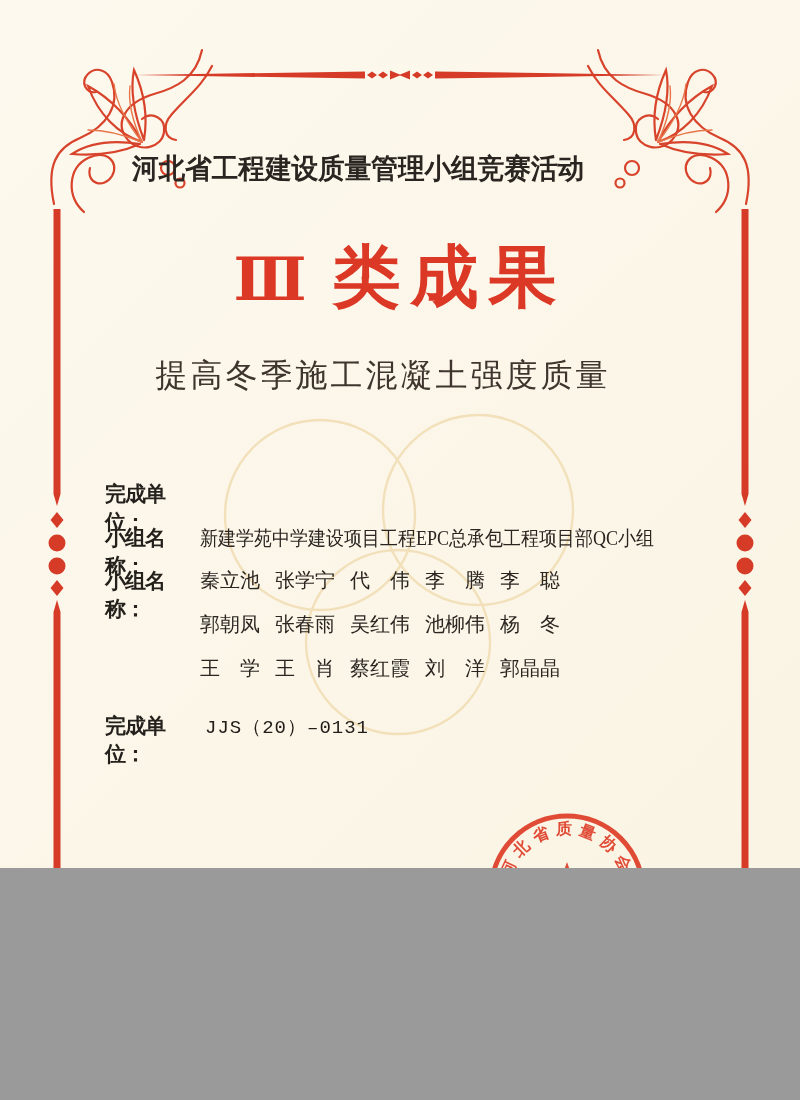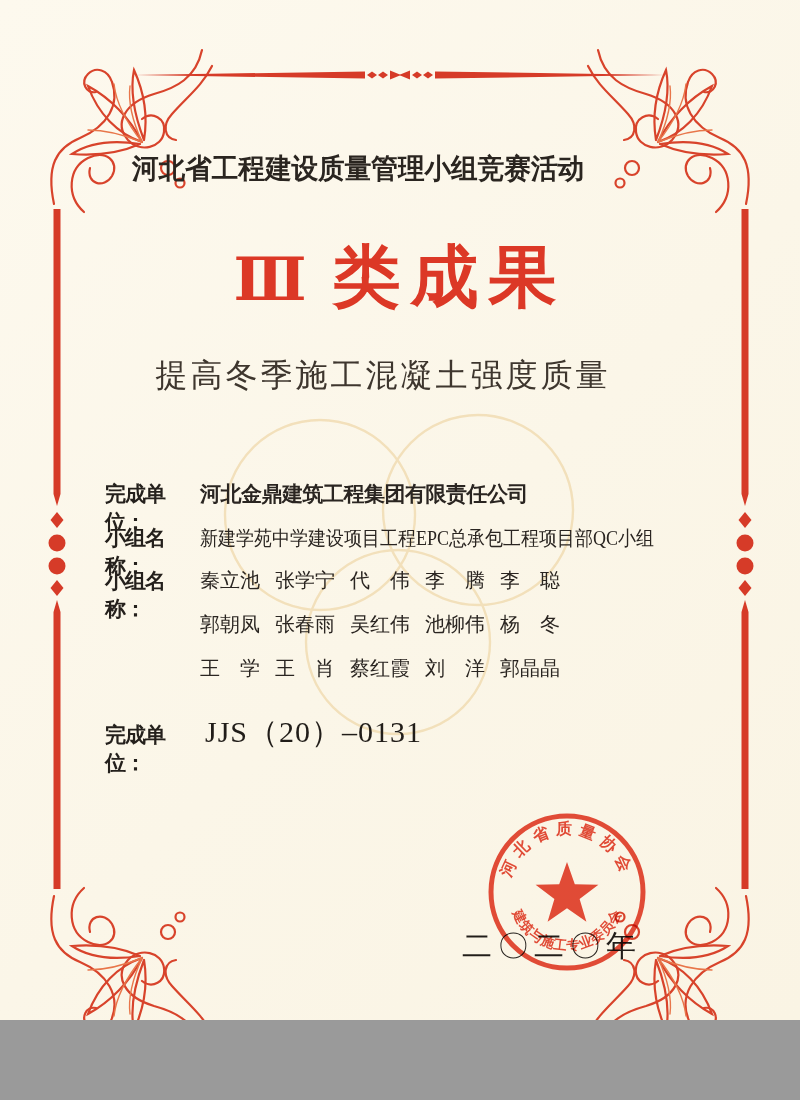--- a/index.html
+++ b/index.html
@@ -1,18 +1,18 @@
 <!DOCTYPE html>
 <html><head>
 <meta charset="utf-8">
 <style>
   html,body{margin:0;padding:0;}
   body{background:#9a9a9a;font-family:"Liberation Sans",sans-serif;}
   .page{
-    position:relative;width:800px;height:1020px;margin:0 auto;
+    position:relative;width:800px;height:868px;margin:0 auto;
     background:linear-gradient(135deg,#fdf9ee 0%,#fbf6e8 55%,#faf4e4 100%);
     overflow:hidden;color:#262220;
   }
   svg{display:block;}
   .layer{position:absolute;left:0;top:0;width:800px;height:1100px;pointer-events:none;}
   .watermark{z-index:0;opacity:.75;}
   .frame{z-index:1;}
   .content{position:absolute;left:0;top:0;width:800px;height:1100px;z-index:2;}
 
   .event-title{
@@ -43,21 +43,21 @@
   .row-unit{top:480px;}
   .row-group{top:524px;}
   .row-members{top:567px;align-items:flex-start;}
   .row-certno{top:712px;}
   .member-rows{display:flex;flex-direction:column;}
   .member-row{
     display:flex;justify-content:space-between;width:360px;height:24px;margin-bottom:20px;
     font-family:"Liberation Serif","DejaVu Serif",serif;font-size:20px;color:#2a2521;
   }
   .val.certno{
-    font-family:Liberation Serif, serif;font-size:30px;letter-spacing:1px;
+    font-family:Liberation Mono, monospace;font-size:19px;letter-spacing:1px;
     padding-left:5px;color:#211d19;
   }
   .issue-date{
     position:absolute;left:462px;top:926px;
     font-family:"Liberation Serif","DejaVu Serif",serif;
     font-size:30px;letter-spacing:6px;color:#211d19;z-index:2;white-space:nowrap;
   }
   .seal{
     position:absolute;left:472px;top:797px;width:190px;height:190px;z-index:3;
     opacity:.9;mix-blend-mode:multiply;
@@ -128,21 +128,20 @@
     <div class="event-title">河北省工程建设质量管理小组竞赛活动</div>
 
     <div class="award">
       <span class="numeral">Ⅲ</span><span class="aw-text">类成果</span>
     </div>
 
     <div class="project-title">提高冬季施工混凝土强度质量</div>
 
     <div class="field-row row-unit">
       <span class="lbl">完成单位：</span>
-      <span class="val company">河北金鼎建筑工程集团有限责任公司</span>
     </div>
 
     <div class="field-row row-group">
       <span class="lbl">小组名称：</span>
       <span class="val groupname">新建学苑中学建设项目工程EPC总承包工程项目部QC小组</span>
     </div>
 
     <div class="field-row row-members">
       <span class="lbl">小组名称：</span>
       <div class="member-rows">

